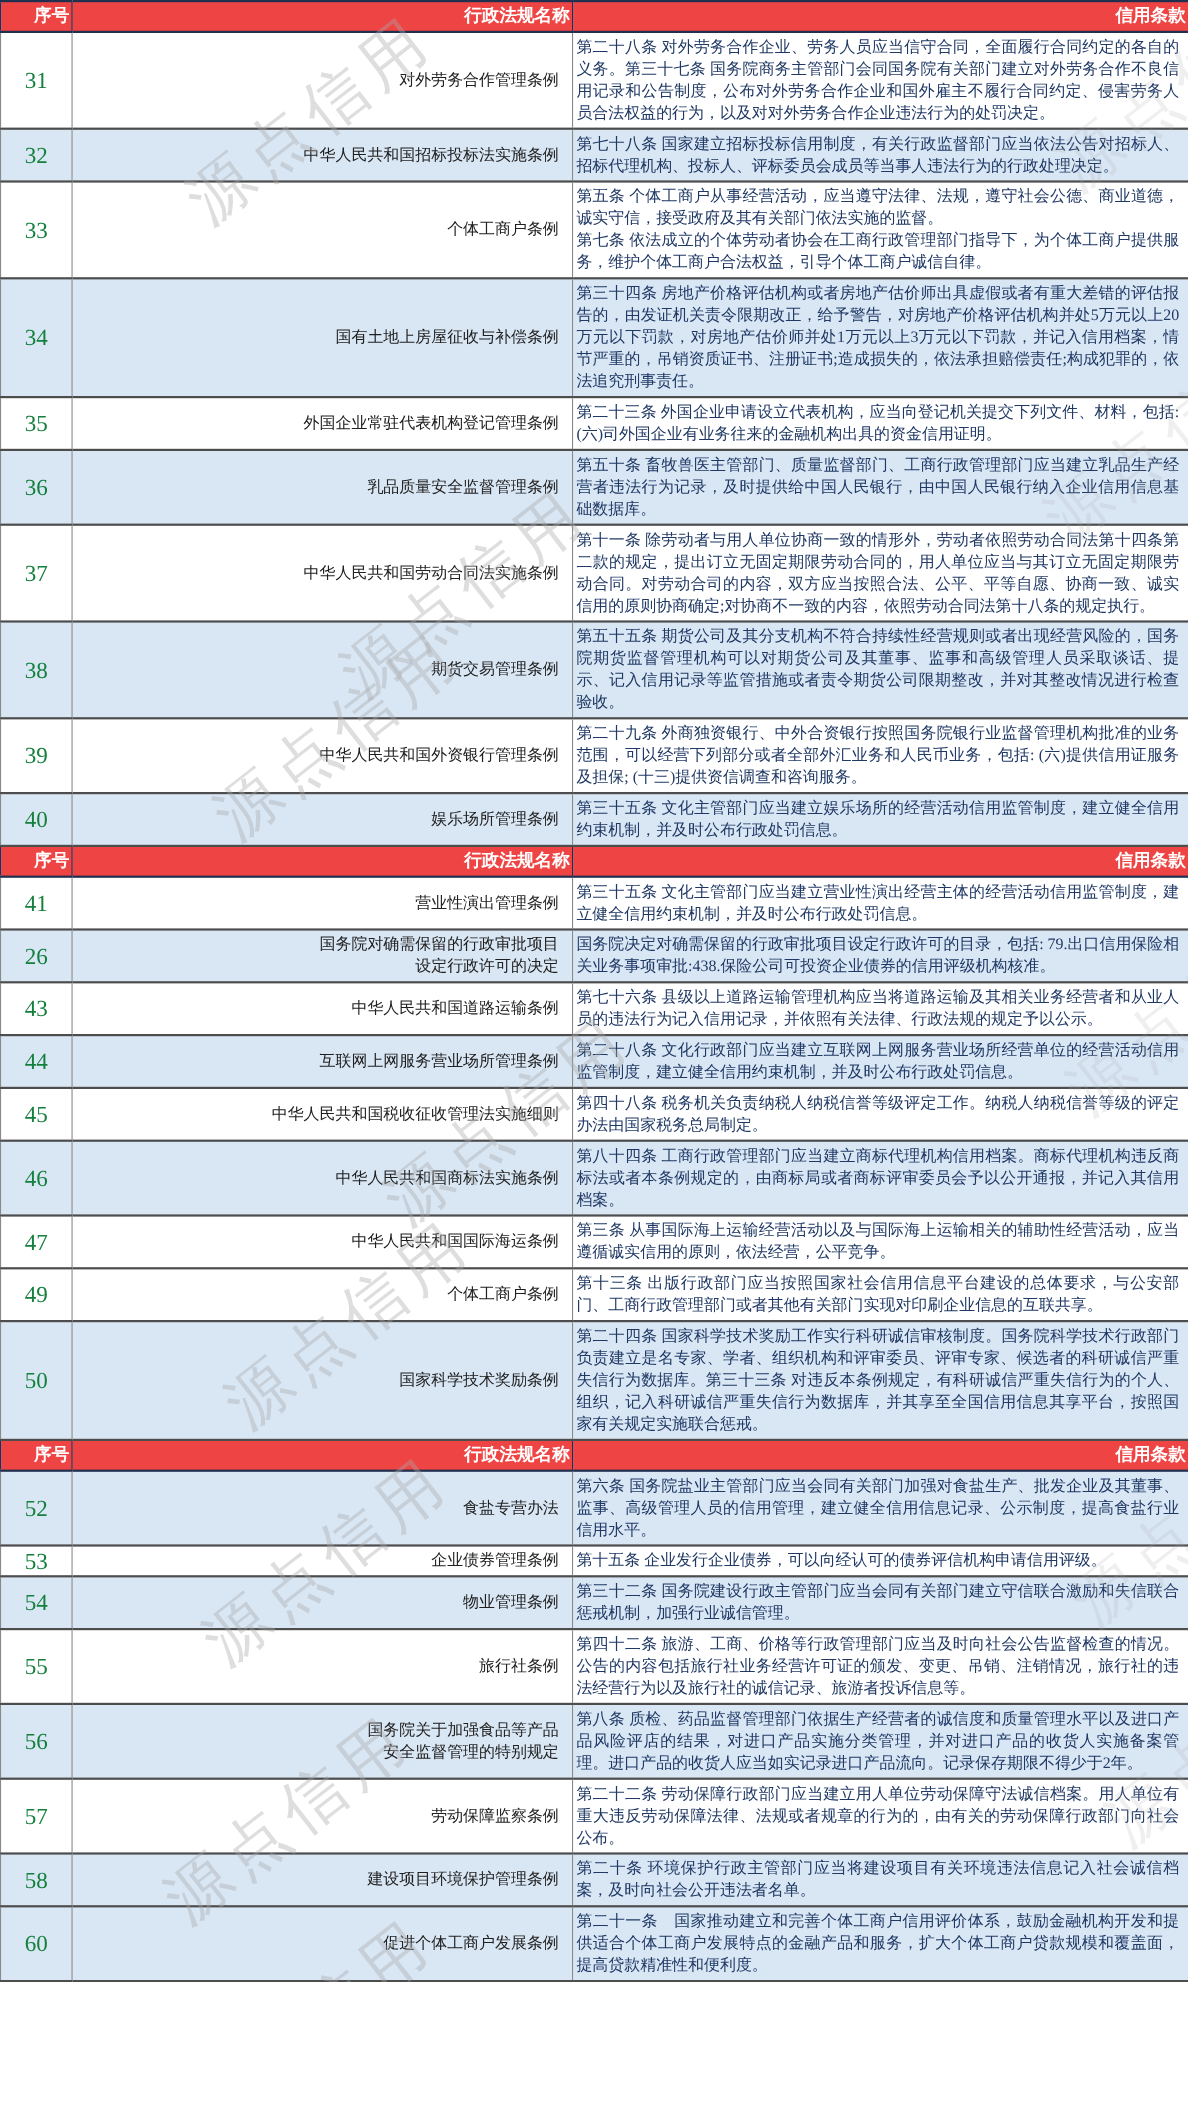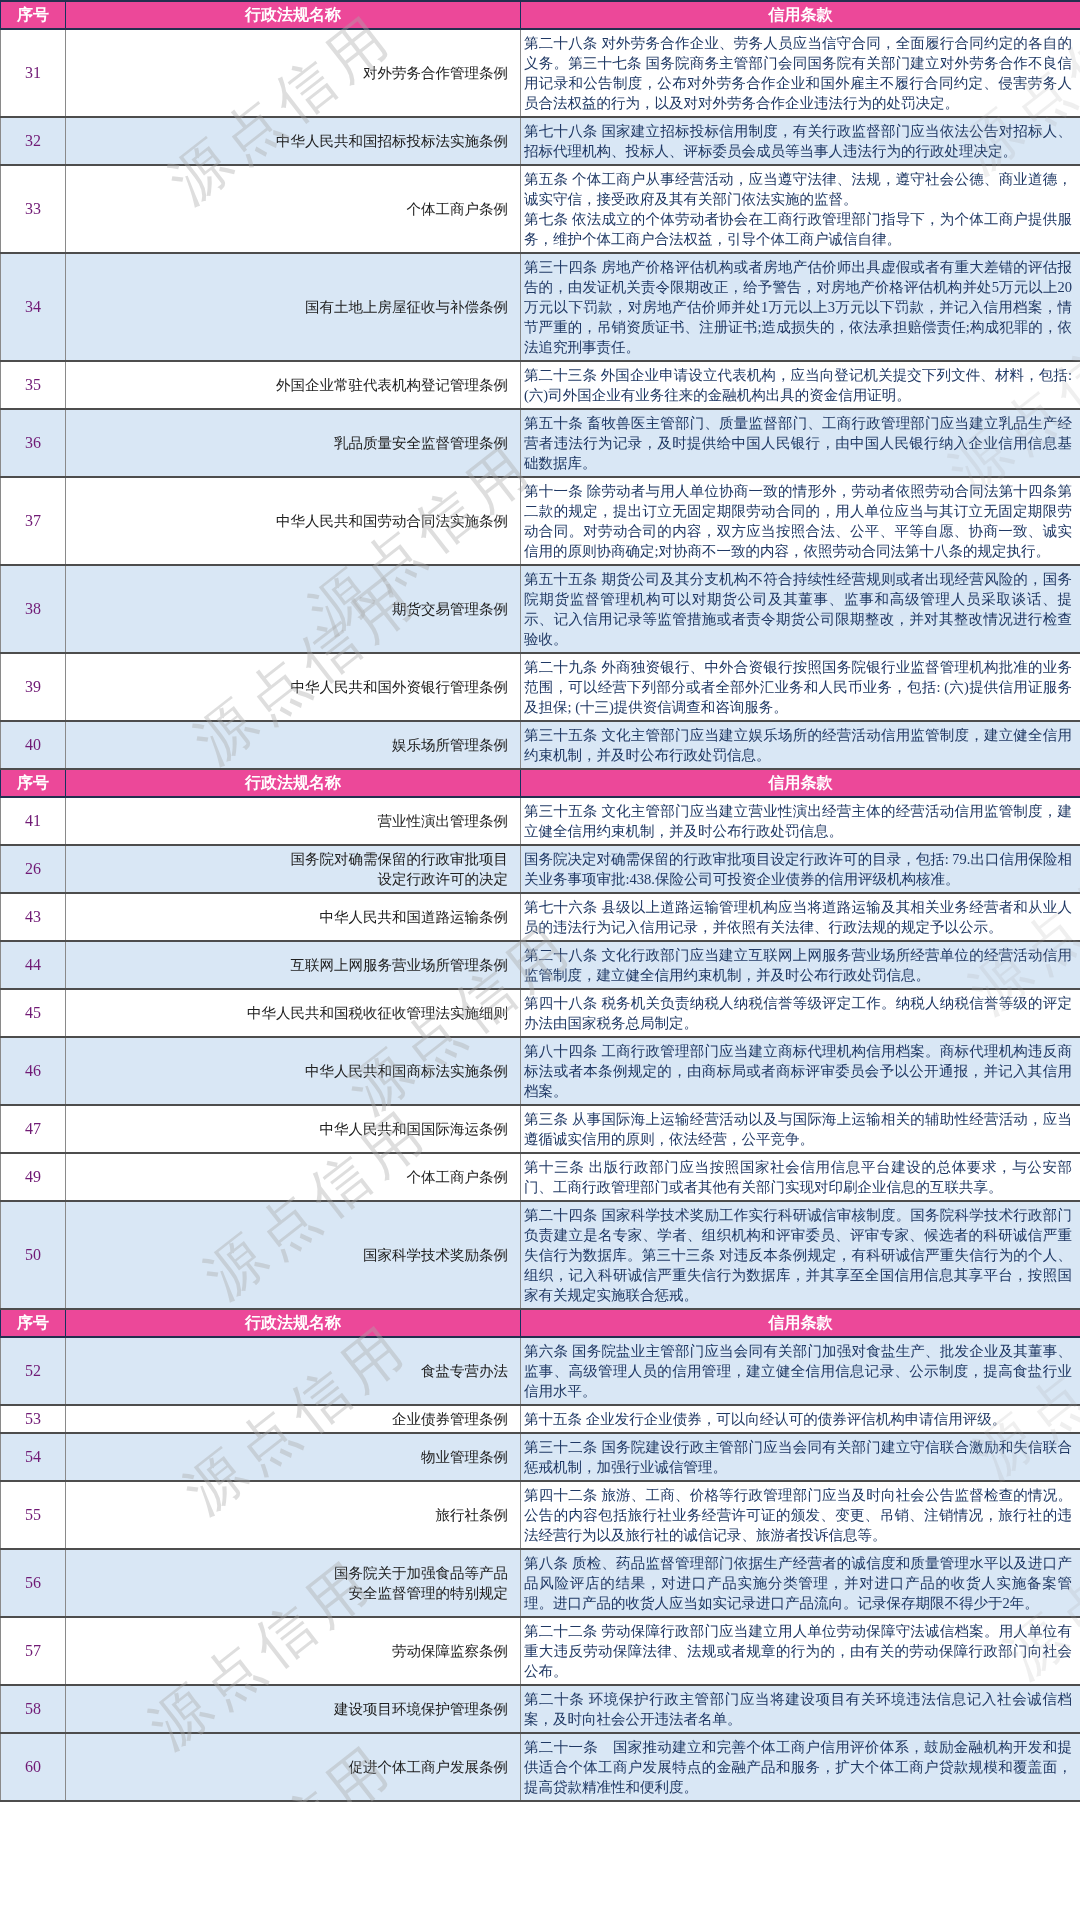--- a/index.html
+++ b/index.html
@@ -3,37 +3,37 @@
 <meta charset="utf-8">
 <style>
   html,body{margin:0;padding:0;background:#ffffff;}
   body{font-family:"Liberation Serif","DejaVu Serif",serif;}
   .page{position:relative;width:1080px;margin:0;background:#ffffff;overflow:hidden;}
   table.reg{width:1080px;border-collapse:collapse;table-layout:fixed;border-top:2px solid #1a1a1a;border-bottom:2px solid #4a4a4a;}
   col.c-no{width:65px;}
   col.c-name{width:455px;}
   col.c-clause{width:560px;}
   tr.header-row th{
-    background:#ec4899;color:#ffffff;
+    background:#ef4444;color:#ffffff;
     font-family:"Liberation Sans","DejaVu Sans",sans-serif;
     font-weight:bold;font-size:16px;line-height:24px;padding:1px 2px;
     border-left:1px solid #16315e;border-right:1px solid #16315e;
     border-top:2px solid #22304f;border-bottom:2px solid #22304f;
-    text-align:center;
+    text-align:right;
   }
   td{
     border-left:1px solid #8a8a8a;border-right:1px solid #8a8a8a;
     border-top:2px solid #4d4d4d;border-bottom:2px solid #4d4d4d;
     vertical-align:middle;
     font-size:14.5px;line-height:20px;
     padding:3px 6px;
     word-break:break-all;
   }
   tr.alt td{background:#d9e7f5;}
-  td.no{ text-align:center;color:#701a75;font-size:16px;}
+  td.no{ text-align:center;color:#15803d;font-size:21px;}
   td.name{ text-align:right;color:#202020;white-space:pre-line;padding:3px 12px;}
   td.clause{ text-align:justify;color:#1f3864;white-space:pre-line;padding:3px 8px 3px 3px;}
   .watermark-layer{position:absolute;left:0;top:0;width:100%;height:100%;pointer-events:none;z-index:5;}
   .watermark{
     position:absolute;
     font-family:"Liberation Serif","DejaVu Serif",serif;
     font-size:58px;letter-spacing:8px;color:#a9a9a9;opacity:0.38;
     transform:rotate(-38deg);white-space:nowrap;
   }
   .watermark.faint{opacity:0.18;}

